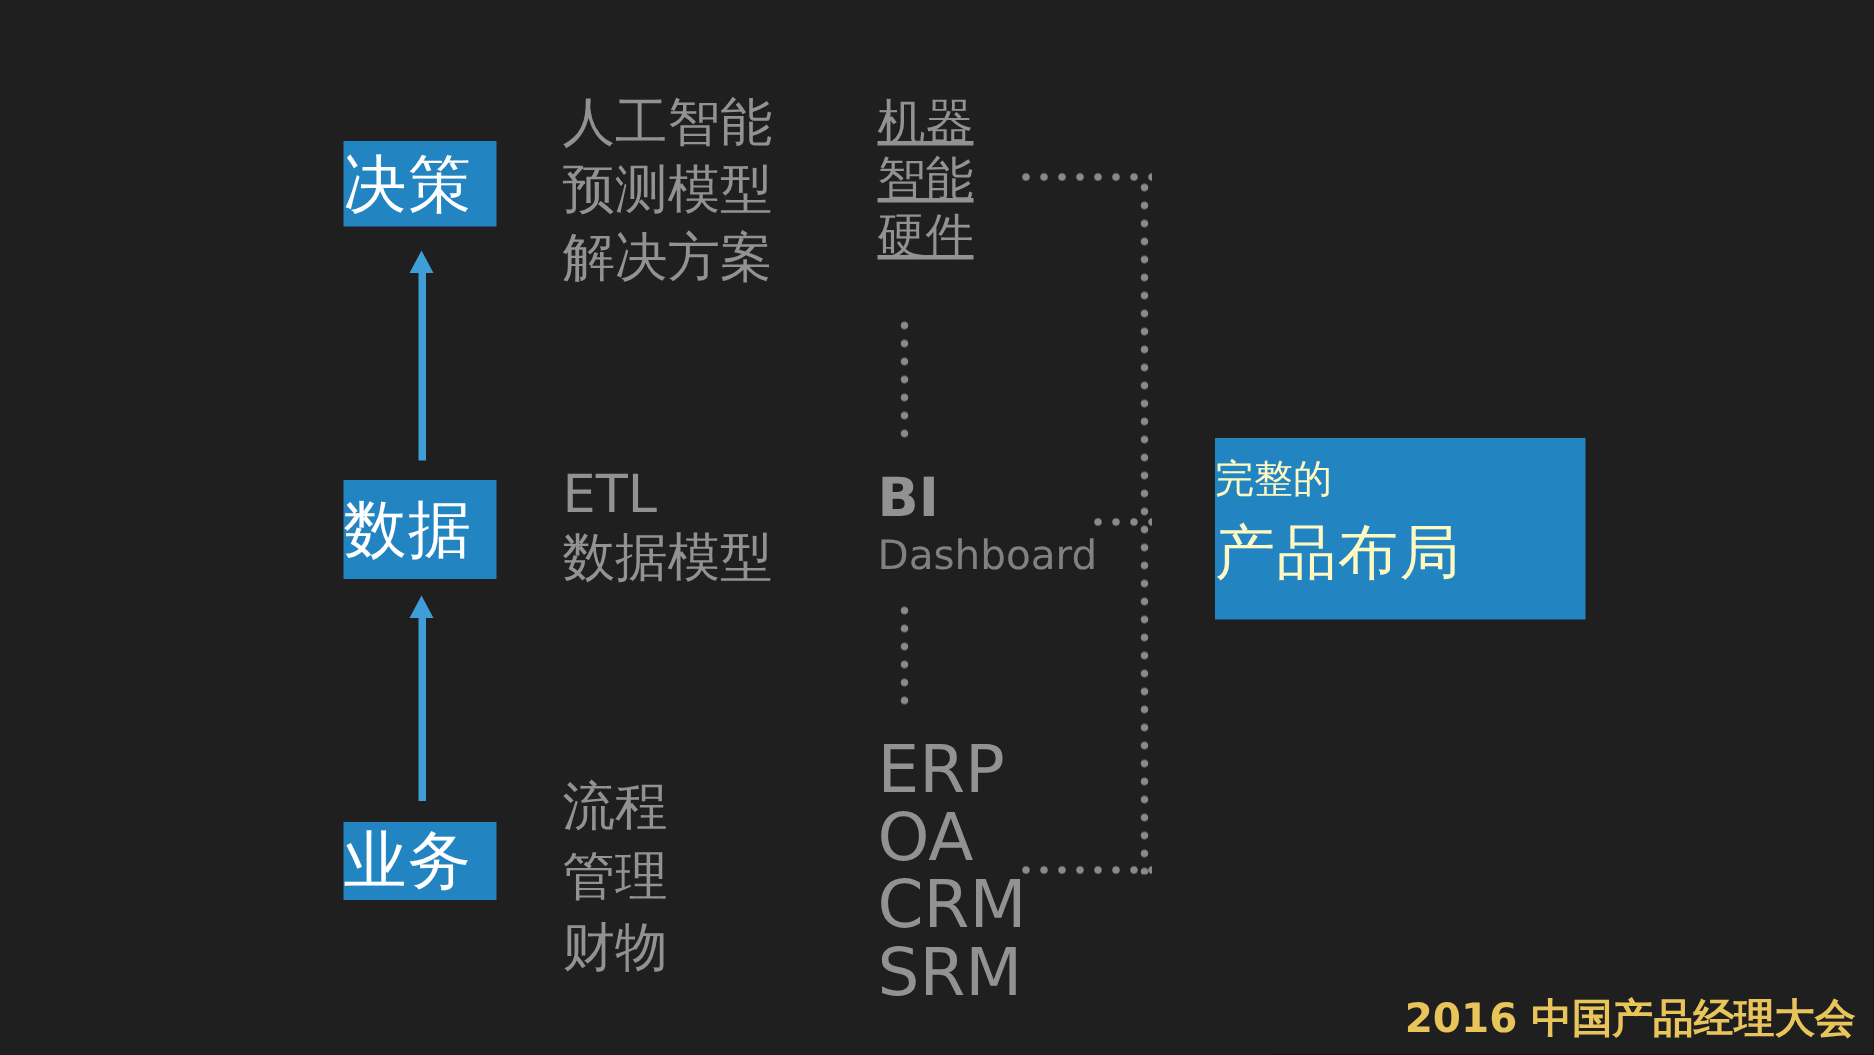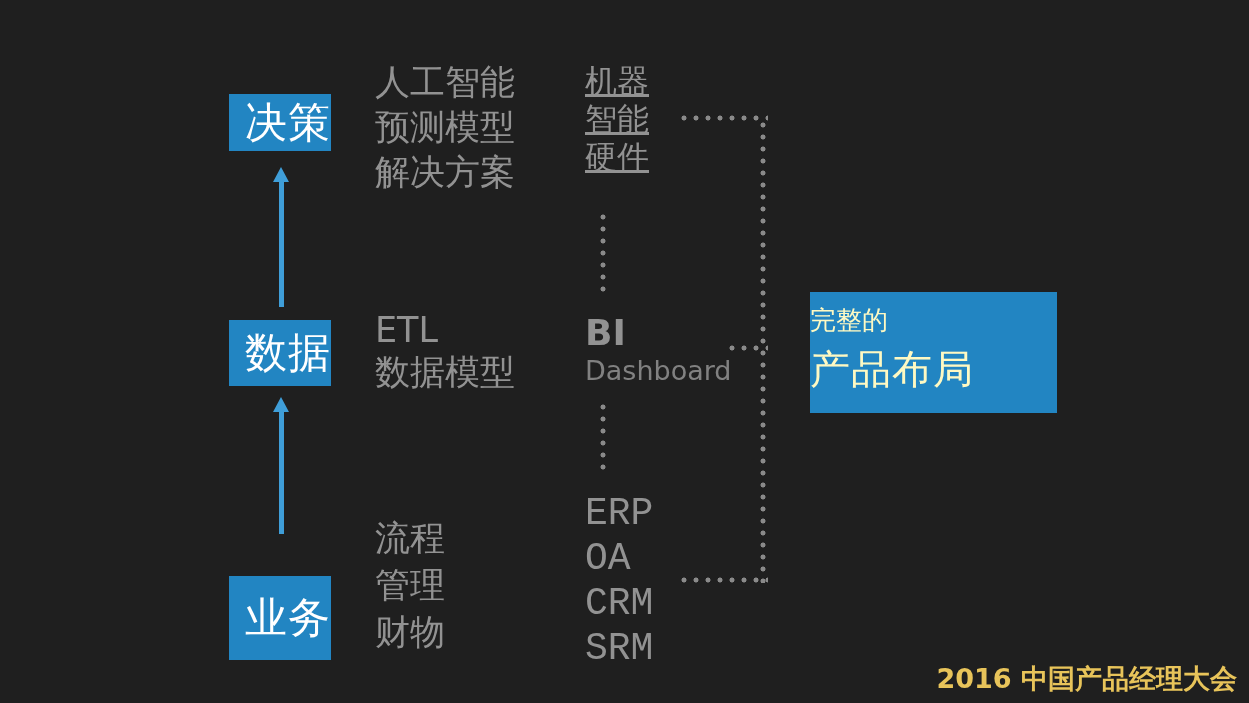--- a/index.html
+++ b/index.html
@@ -20,26 +20,26 @@
   
   .stage-box {
     position: absolute;
     left: 229px;
     width: 102px;
     background: #2285c2;
     color: #ffffff;
     font-size: 42px;
     display: flex;
     align-items: center;
-    justify-content: flex-end;
+    justify-content: flex-start;
     letter-spacing: 1px;
   }
   .box-decision { top: 94px;  height: 57px; }
   .box-data     { top: 320px; height: 66px; }
-  .box-business { top: 548px; height: 84px; margin-top: 28px; }
+  .box-business { top: 548px; height: 52px; }
 
   
   .up-arrow { position: absolute; width: 17px; }
   .arrow-shaft {
     position: absolute;
     left: 6px;
     top: 13px;
     bottom: 0;
     width: 5px;
     background: #3f9ed8;
@@ -70,21 +70,21 @@
   .blk-etl div { line-height: 42px; }
   .blk-biz  { top: 515px; }
   .blk-biz div { line-height: 47px; }
 
   .col3 { left: 585px; font-size: 32px; }
   .blk-machine { top: 62px; text-decoration: underline; }
   .blk-machine div { line-height: 38px; }
   .blk-bi { top: 312px; }
   .bi-line { font-size: 36px; line-height: 42px; font-weight: bold; }
   .dashboard-line { font-size: 27px; line-height: 34px; color: #818181; }
-  .blk-erp { top: 491px; font-size: 38px; font-family: Liberation Mono, monospace; }
+  .blk-erp { top: 491px; font-size: 44px; }
   .blk-erp div { line-height: 45px; }
 
   
   .dot-h {
     position: absolute;
     height: 6px;
     background-image: radial-gradient(circle, #8a8a8a 2.2px, transparent 2.8px);
     background-size: 12px 6px;
     background-repeat: repeat-x;
     background-position: left center;

